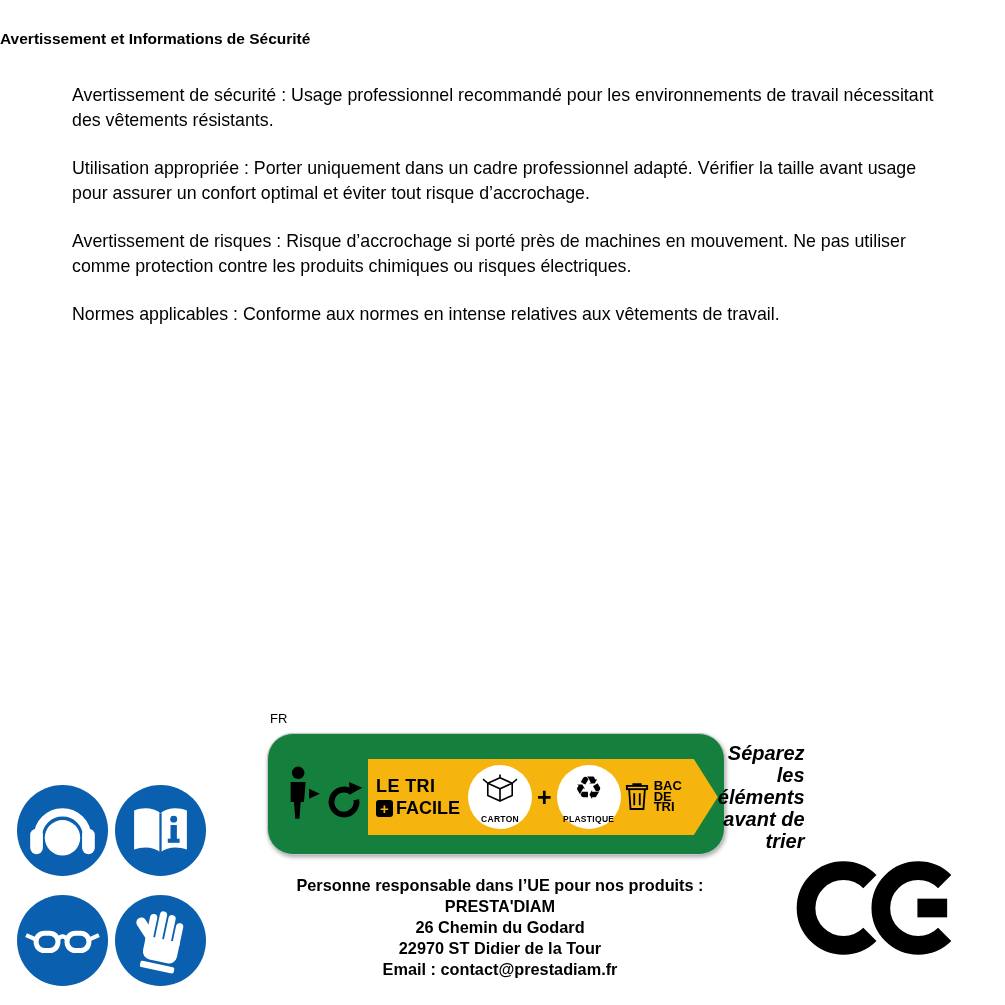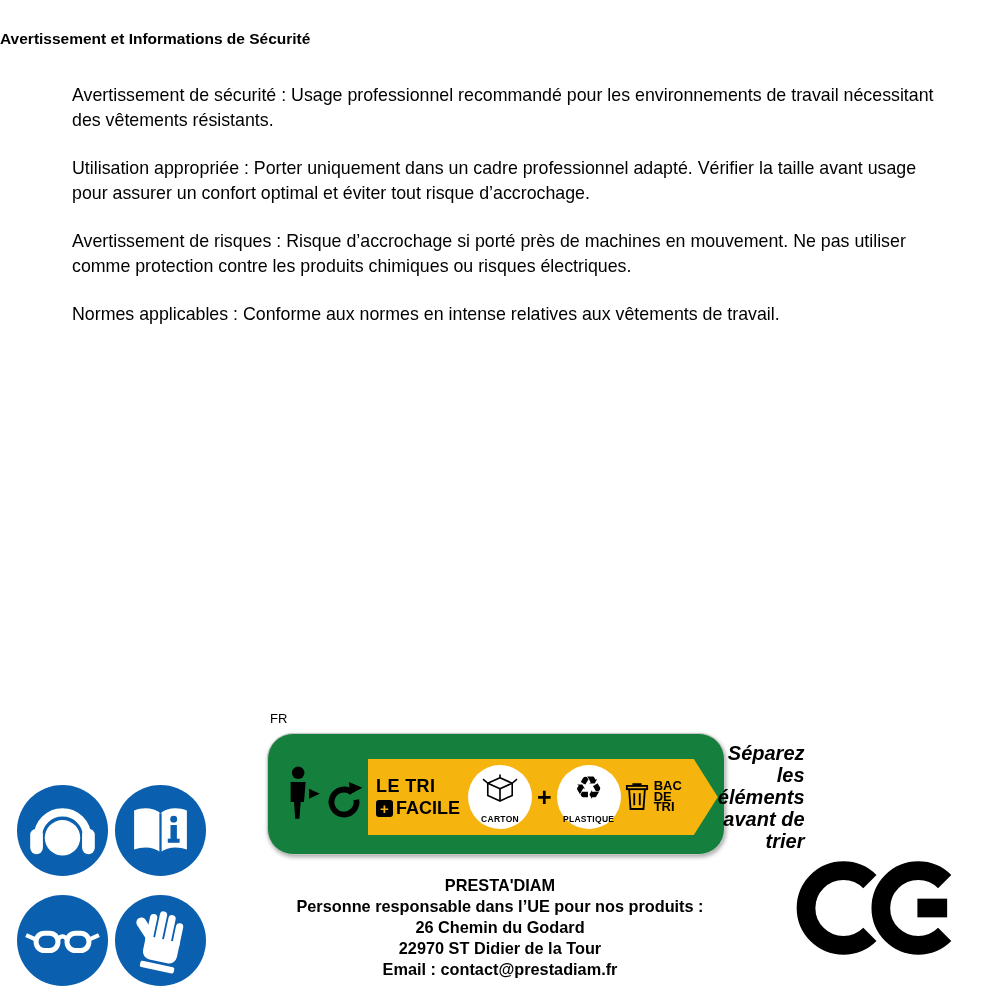--- a/index.html
+++ b/index.html
@@ -204,22 +204,22 @@
             <div>DE</div>
             <div>TRI</div>
           </div>
         </div>
       </div>
     </div>
     <div class="tri-tagline">Séparez les éléments avant de trier</div>
   </div>
 
   <div class="contact">
+    <div>Personne responsable dans l’UE pour nos produits :</div>
     <div>PRESTA'DIAM</div>
-    <div>Personne responsable dans l’UE pour nos produits :</div>
     <div>26 Chemin du Godard</div>
     <div>22970 ST Didier de la Tour</div>
     <div>Email : contact@prestadiam.fr</div>
   </div>
 
   <div class="ce">
     <svg viewBox="0 0 200 120" aria-hidden="true">
       <g fill="none" stroke="#000" stroke-width="22">
         <path d="M88.1,28.9 A44,44 0 1 0 88.1,91.1"></path>
         <path d="M176.1,28.9 A44,44 0 1 0 176.1,91.1"></path>

